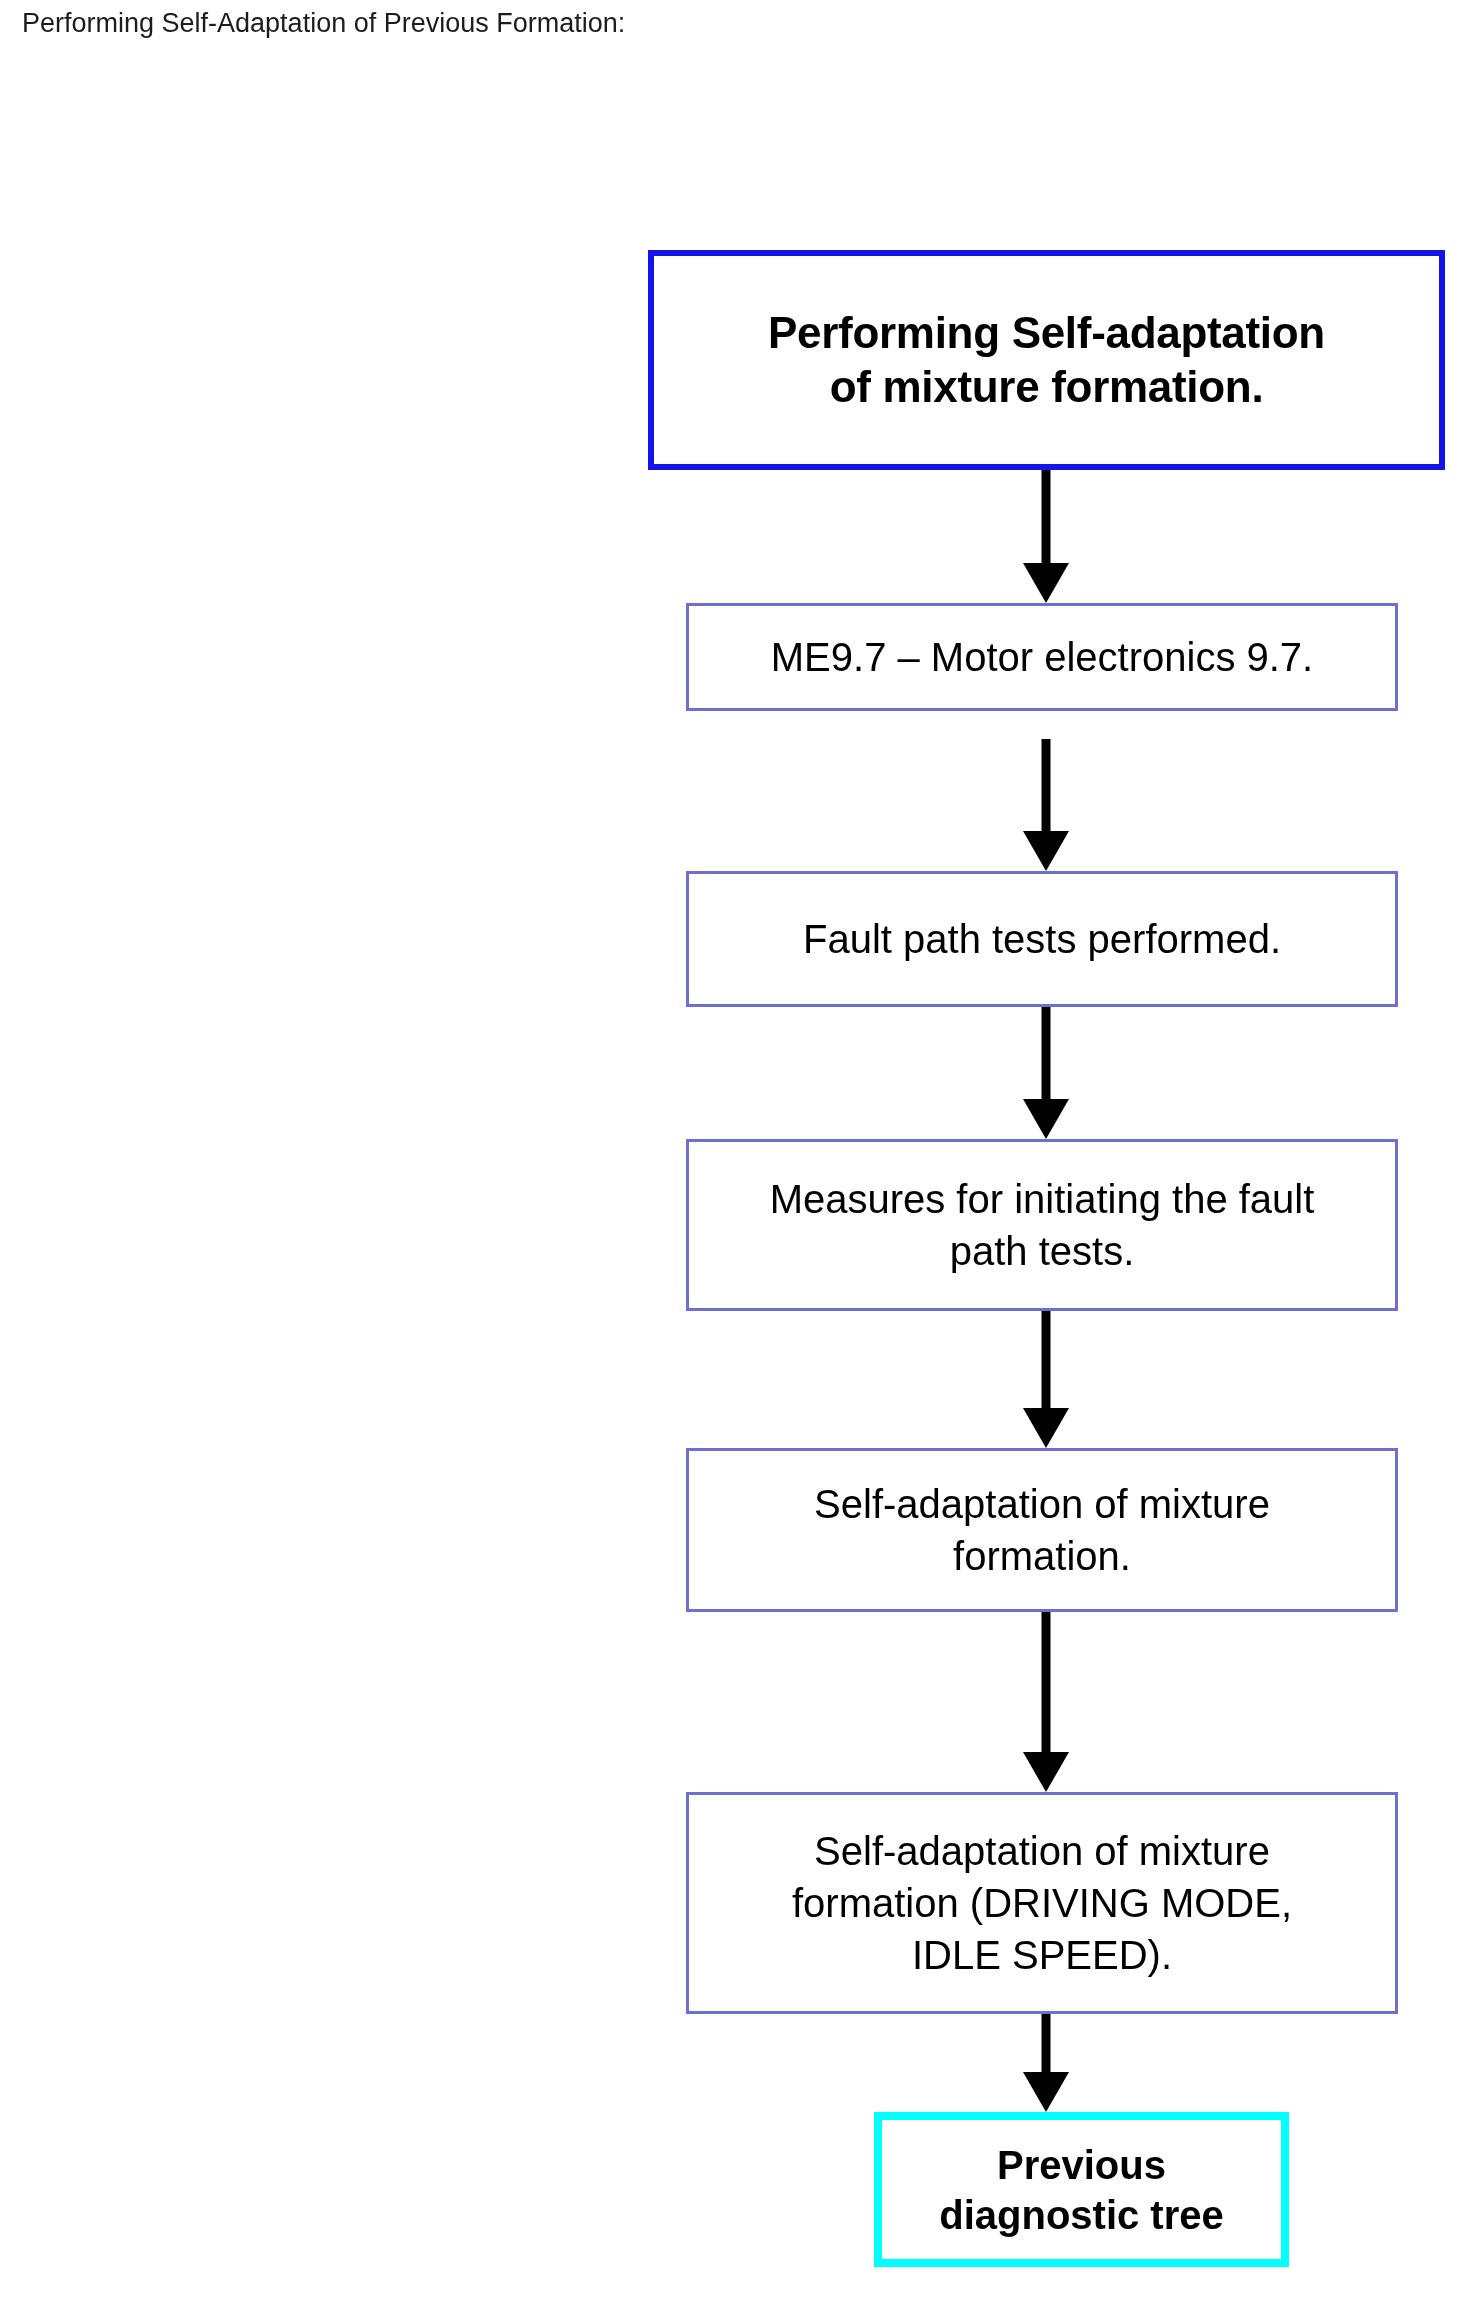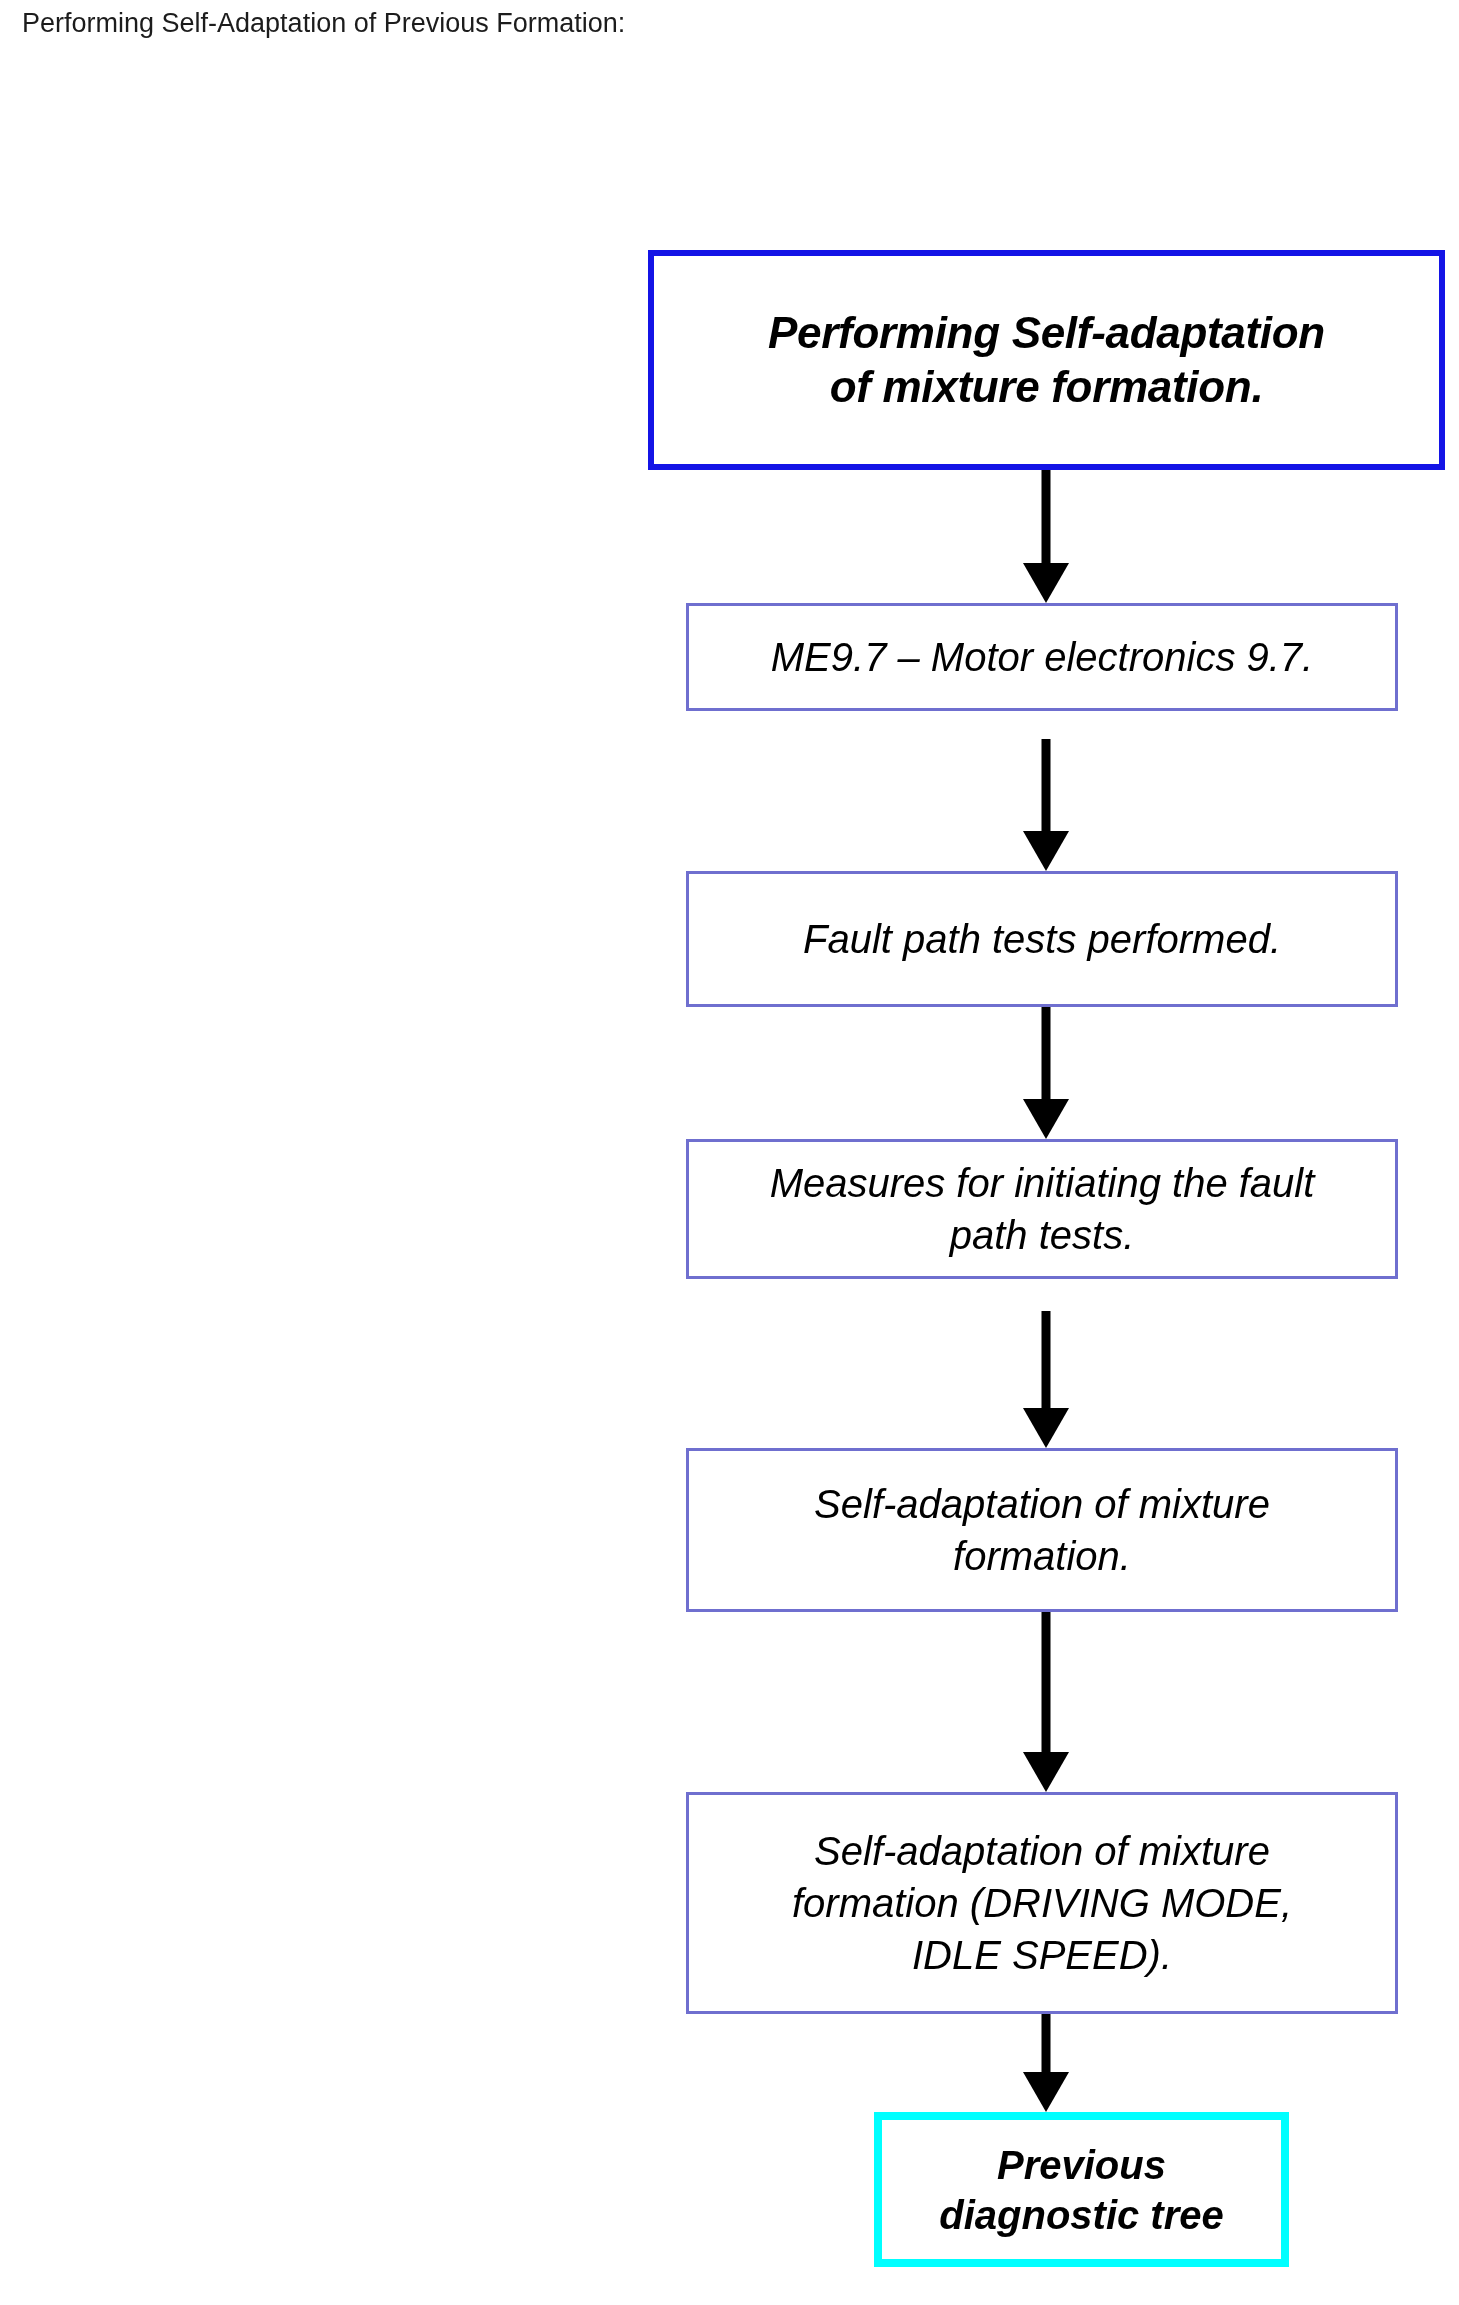--- a/index.html
+++ b/index.html
@@ -45,21 +45,20 @@
     text-align: center;
     color: #000000;
   }
 
   .node .node-label {
     display: block;
     width: 100%;
     padding: 0 0;
     box-sizing: border-box;
     white-space: pre-line;
-    font-style: italic;
   }
 
   
   .node.start {
     border: 6px solid #1414e6;
     font-weight: bold;
     font-size: 44px;
     line-height: 54px;
     letter-spacing: -0.3px;
   }
@@ -133,21 +132,21 @@
 
   <div class="node process" style="left:686px; top:871px; width:712px; height:136px;">
     <span class="node-label">Fault path tests performed.</span>
   </div>
 
   <div class="connector" style="left:1006px; top:1007px; width:80px; height:132px;">
     <div class="shaft" style="height:92px;"></div>
     <div class="head"></div>
   </div>
 
-  <div class="node process" style="left:686px; top:1139px; width:712px; height:140px;">
+  <div class="node process" style="left:686px; top:1139px; width:712px; height:172px;">
     <span class="node-label">Measures for initiating the fault
 path tests.</span>
   </div>
 
   <div class="connector" style="left:1006px; top:1311px; width:80px; height:137px;">
     <div class="shaft" style="height:97px;"></div>
     <div class="head"></div>
   </div>
 
   <div class="node process" style="left:686px; top:1448px; width:712px; height:164px;">

